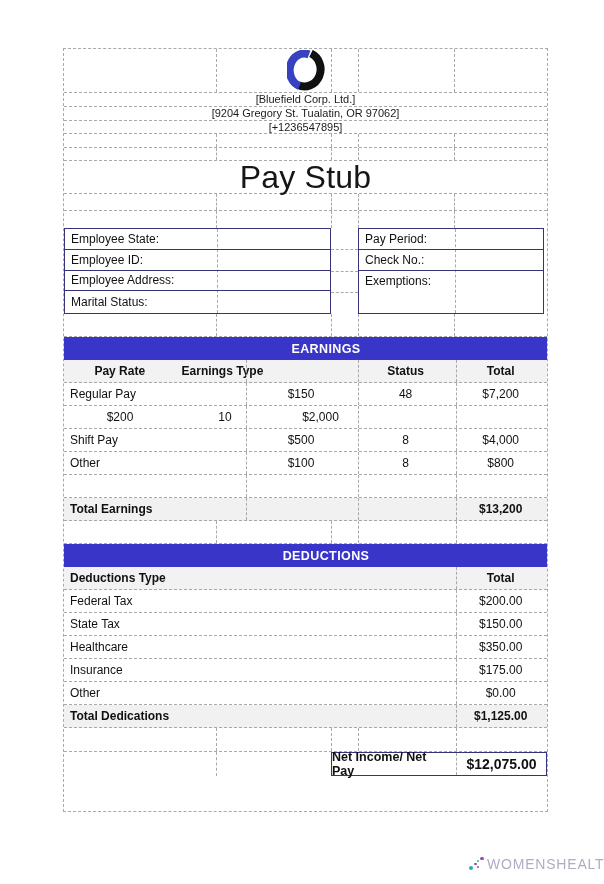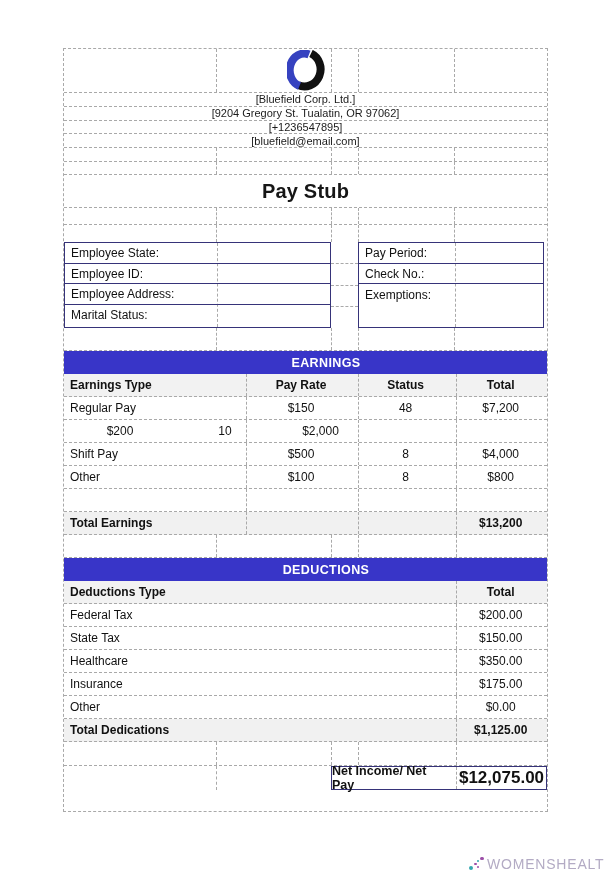--- a/index.html
+++ b/index.html
@@ -11,21 +11,21 @@
   .dashB{border-bottom:1px dashed #a9a9a9;}
   .v{position:absolute;top:0;bottom:0;width:0;border-left:1px dashed #a9a9a9;}
   .v152{left:152px}.v182{left:182px}.v267{left:267px}.v294{left:294px}.v390{left:390px}.v392{left:392px}
 
   
   .logo-row{height:44px;display:flex;align-items:center;justify-content:center;}
   .info-row{height:13.75px;display:flex;align-items:center;justify-content:center;
             font-size:11px;color:#1a1a1a;}
   .fill13{height:13.5px;} .fill17{height:17px;}
   .title-row{height:33px;display:flex;align-items:center;justify-content:center;}
-  .title-row span{font-size:20px;font-weight:bold;color:#161616;letter-spacing:.2px;}
+  .title-row span{font-size:32px;font-weight:normal;color:#161616;letter-spacing:.2px;}
 
   
   .emp-sec{height:86px;}
   .ebox{position:absolute;top:0;bottom:0;border:1.5px solid #363379;box-sizing:border-box;background:#fff;}
   .ebox .erow{position:relative;height:20.7px;box-sizing:border-box;
               border-bottom:1.5px solid #363379;display:flex;align-items:center;
               font-size:12px;padding-left:6px;}
   .ebox .erow:last-child{border-bottom:none;}
   .gapcol{position:absolute;left:267px;width:27px;top:0;bottom:0;}
   .gapcol i{position:absolute;left:0;right:0;height:0;border-top:1px dashed #a9a9a9;}
@@ -46,21 +46,21 @@
   .w392{width:392px}
 
   
   .net-sec{height:24px;}
   .netbox{position:absolute;left:267px;right:0;top:0;bottom:0;border:1.5px solid #363379;
           box-sizing:border-box;display:flex;}
   .netbox .nlabel{width:125px;box-sizing:border-box;display:flex;align-items:center;
                   justify-content:flex-end;padding-right:5px;font-size:12.5px;font-weight:bold;
                   border-right:1px dashed #a9a9a9;}
   .netbox .nvalue{flex:1;display:flex;align-items:center;justify-content:center;
-                  font-size:17px;font-weight:bold;}
+                  font-size:14px;font-weight:bold;}
 
   
   .watermark{position:absolute;left:468px;top:856px;display:flex;align-items:center;}
   .wm-dots{position:relative;width:17px;height:15px;margin-right:2px;}
   .wm-dots b{position:absolute;border-radius:50%;}
   .d1{left:1px;top:9px;width:4px;height:4px;background:#35A8B0;}
   .d2{left:6px;top:6px;width:2.5px;height:2.5px;background:#9C4FA8;}
   .d3{left:9px;top:3px;width:2px;height:2px;background:#35A8B0;}
   .d4{left:12px;top:0px;width:3.5px;height:3.5px;background:#9C4FA8;}
   .d5{left:9px;top:9px;width:2px;height:2px;background:#9C4FA8;}
@@ -85,23 +85,20 @@
 
     <div class="row info-row dashB">
       <span>[Bluefield Corp. Ltd.]</span>
     </div>
     <div class="row info-row dashB">
       <span>[9204 Gregory St. Tualatin, OR 97062]</span>
     </div>
     <div class="row info-row dashB">
       <span>[+1236547895]</span>
     </div>
-    <div class="row info-row dashB">
-      <span>[bluefield@email.com]</span>
-    </div>
 
     <div class="row fill13 dashB">
       <span class="v v152"></span>
       <span class="v v267"></span>
       <span class="v v294"></span>
       <span class="v v390"></span>
     </div>
     <div class="row fill13 dashB">
       <span class="v v152"></span>
       <span class="v v267"></span>
@@ -166,22 +163,22 @@
       <span class="v v267"></span>
       <span class="v v294"></span>
       <span class="v v390"></span>
     </div>
 
     <div class="row band">
       <span>EARNINGS</span>
     </div>
     <div class="row thead dashB">
       <div class="cells">
+        <div class="c center w112">Pay Rate</div>
         <div class="c left w182">Earnings Type</div>
-        <div class="c center w112">Pay Rate</div>
         <div class="c center w98">Status</div>
         <div class="c center w93">Total</div>
       </div>
       <span class="v v182"></span>
       <span class="v v294"></span>
       <span class="v v392"></span>
     </div>
 
     <div class="row trow dashB">
       <div class="cells">

